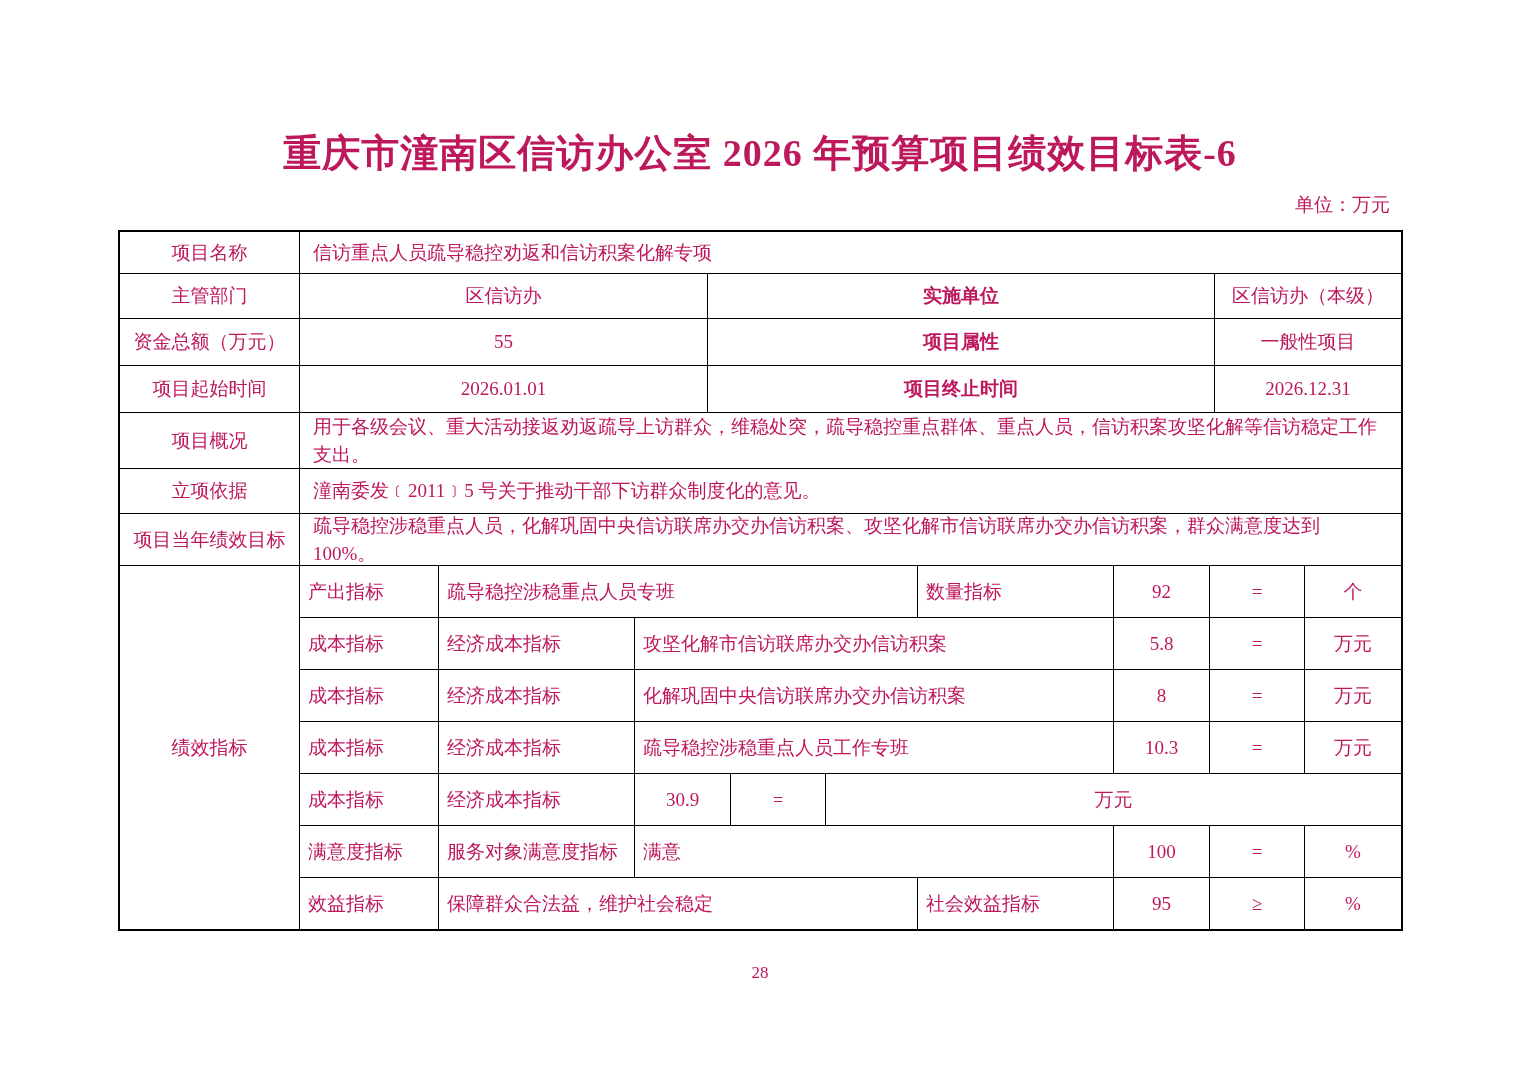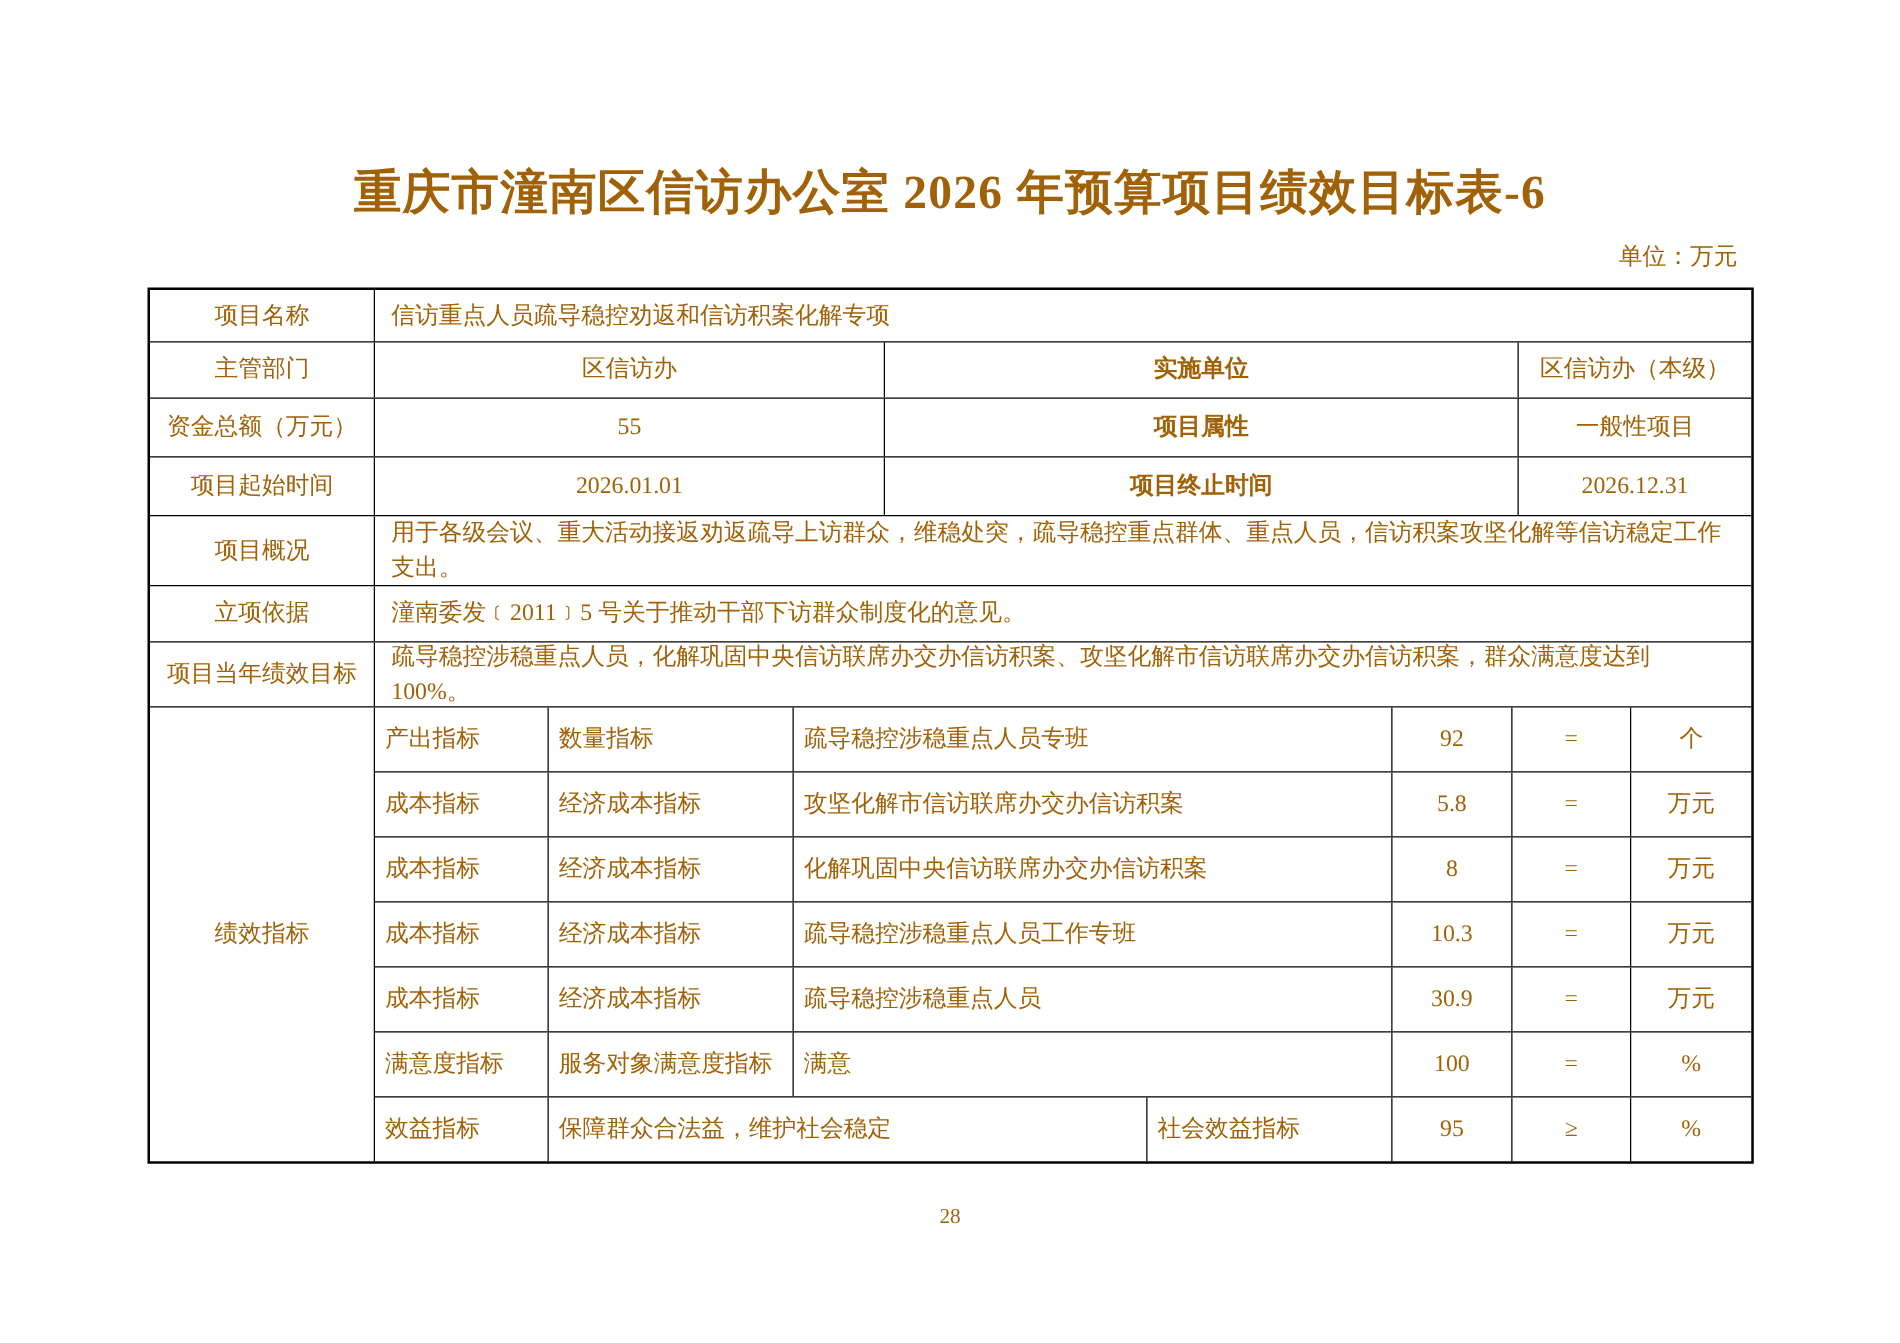--- a/index.html
+++ b/index.html
@@ -1,21 +1,21 @@
 <!DOCTYPE html>
 <html><head>
 <meta charset="utf-8">
 <style>
   html,body{margin:0;padding:0;background:#ffffff;}
   .page{
     position:relative;
     width:1520px;height:1074px;
     background:#ffffff;
     font-family:"Liberation Serif","DejaVu Serif",serif;
-    color:#a16207;
+    color:#be185d;
     overflow:hidden;
   }
   .title{
     position:absolute;top:128px;left:0;width:100%;
     text-align:center;font-size:38px;font-weight:bold;
     letter-spacing:1px;white-space:nowrap;
   }
   .unit-note{
     position:absolute;top:192px;right:130px;
     font-size:19px;
@@ -106,22 +106,22 @@
       <div class="c left fill">疏导稳控涉稳重点人员，化解巩固中央信访联席办交办信访积案、攻坚化解市信访联席办交办信访积案，群众满意度达到 100%。</div>
     </div>
 
     <div class="r" style="height:363px">
       <div class="c w-label">绩效指标</div>
       <div class="perf-right">
 
 
         <div class="pr">
           <div class="c left pw1">产出指标</div>
+          <div class="c left pw3">疏导稳控涉稳重点人员专班</div>
           <div class="c left pw2">数量指标</div>
-          <div class="c left pw3">疏导稳控涉稳重点人员专班</div>
           <div class="c pw4">92</div>
           <div class="c pw5">=</div>
           <div class="c pw6">个</div>
         </div>
 
         <div class="pr">
           <div class="c left pw1">成本指标</div>
           <div class="c left pw2">经济成本指标</div>
           <div class="c left pw3">攻坚化解市信访联席办交办信访积案</div>
           <div class="c pw4">5.8</div>
@@ -143,21 +143,20 @@
           <div class="c left pw2">经济成本指标</div>
           <div class="c left pw3">疏导稳控涉稳重点人员工作专班</div>
           <div class="c pw4">10.3</div>
           <div class="c pw5">=</div>
           <div class="c pw6">万元</div>
         </div>
 
         <div class="pr">
           <div class="c left pw1">成本指标</div>
           <div class="c left pw2">经济成本指标</div>
-          <div class="c left pw3">疏导稳控涉稳重点人员</div>
           <div class="c pw4">30.9</div>
           <div class="c pw5">=</div>
           <div class="c pw6">万元</div>
         </div>
 
         <div class="pr">
           <div class="c left pw1">满意度指标</div>
           <div class="c left pw2">服务对象满意度指标</div>
           <div class="c left pw3">满意</div>
           <div class="c pw4">100</div>

